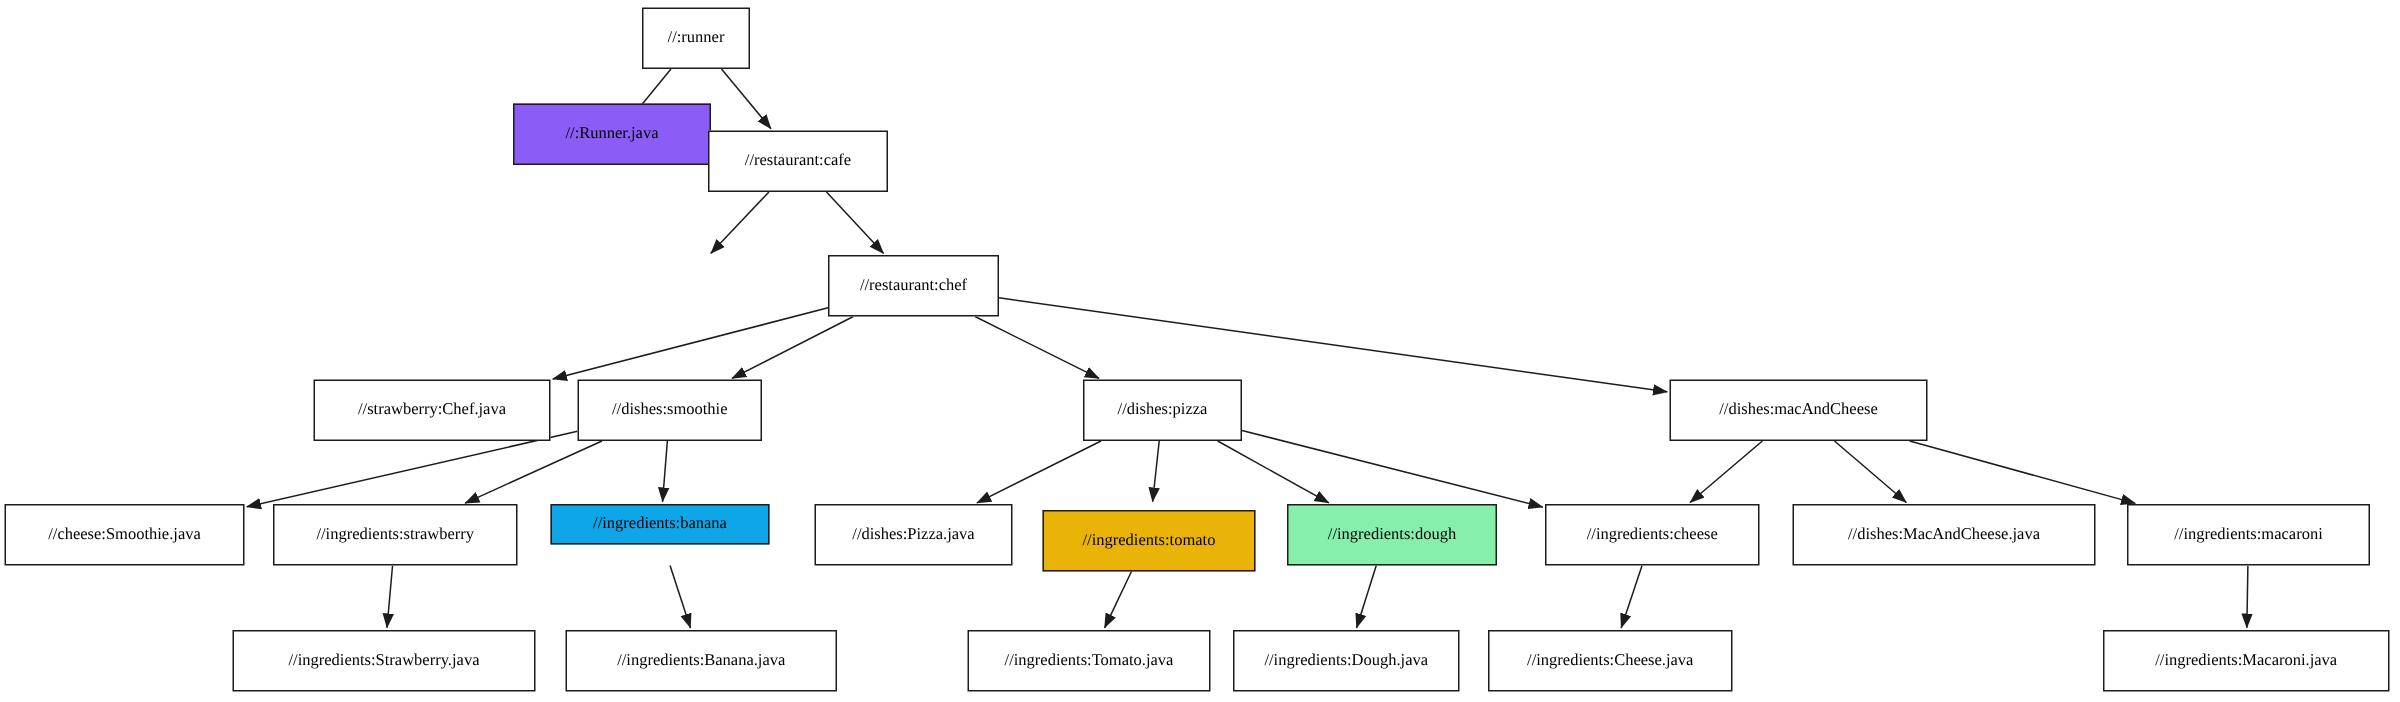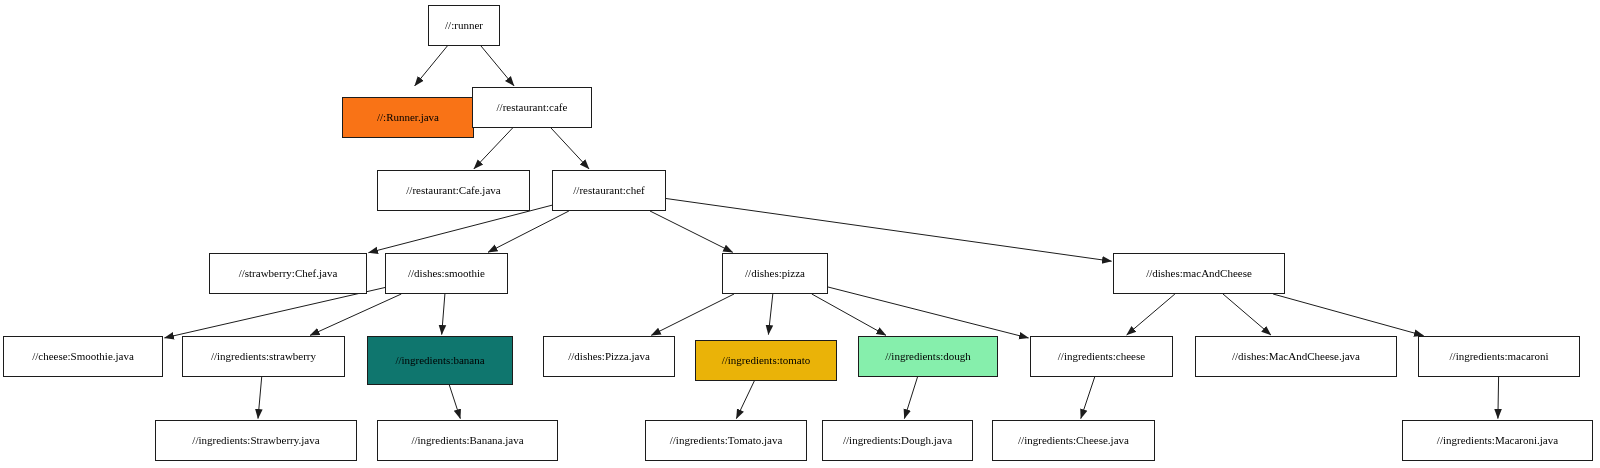--- a/index.html
+++ b/index.html
@@ -71,28 +71,25 @@
         <line x1="756.2" y1="377.0" x2="736.4" y2="418.6" stroke="#1c1c1c" stroke-width="1" marker-end="url(#arrowhead)"></line>
         <line x1="917.5" y1="377.0" x2="904.4" y2="418.6" stroke="#1c1c1c" stroke-width="1" marker-end="url(#arrowhead)"></line>
         <line x1="1094.7" y1="377.0" x2="1080.8" y2="418.6" stroke="#1c1c1c" stroke-width="1" marker-end="url(#arrowhead)"></line>
         <line x1="1498.6" y1="377.0" x2="1497.9" y2="418.5" stroke="#1c1c1c" stroke-width="1" marker-end="url(#arrowhead)"></line>
       </g>
   </svg>
 
 <div class="node" style="left: 428px; top: 5px; width: 72px; height: 41px; background: rgb(255, 255, 255); border-color: rgb(28, 28, 28); color: rgb(0, 0, 0);">
       <span>//:runner</span>
     </div>
-    <div class="node" style="left: 342px; top: 97px; width: 132px; height: 41px; background: #f97316; border-color: rgb(28, 28, 28); color: rgb(0, 0, 0);">
+    <div class="node" style="left: 342px; top: 69px; width: 132px; height: 41px; background: #8b5cf6; border-color: rgb(28, 28, 28); color: rgb(0, 0, 0);">
       <span>//:Runner.java</span>
     </div>
     <div class="node" style="left: 472px; top: 87px; width: 120px; height: 41px; background: rgb(255, 255, 255); border-color: rgb(28, 28, 28); color: rgb(0, 0, 0);">
       <span>//restaurant:cafe</span>
-    </div>
-    <div class="node" style="left: 377px; top: 170px; width: 153px; height: 41px; background: rgb(255, 255, 255); border-color: rgb(28, 28, 28); color: rgb(0, 0, 0);">
-      <span>//restaurant:Cafe.java</span>
     </div>
     <div class="node" style="left: 552px; top: 170px; width: 114px; height: 41px; background: rgb(255, 255, 255); border-color: rgb(28, 28, 28); color: rgb(0, 0, 0);">
       <span>//restaurant:chef</span>
     </div>
     <div class="node" style="left: 209px; top: 253px; width: 158px; height: 41px; background: rgb(255, 255, 255); border-color: rgb(28, 28, 28); color: rgb(0, 0, 0);">
       <span>//strawberry:Chef.java</span>
     </div>
     <div class="node" style="left: 385px; top: 253px; width: 123px; height: 41px; background: rgb(255, 255, 255); border-color: rgb(28, 28, 28); color: rgb(0, 0, 0);">
       <span>//dishes:smoothie</span>
     </div>
@@ -101,21 +98,21 @@
     </div>
     <div class="node" style="left: 722px; top: 253px; width: 106px; height: 41px; background: rgb(255, 255, 255); border-color: rgb(28, 28, 28); color: rgb(0, 0, 0);">
       <span>//dishes:pizza</span>
     </div>
     <div class="node" style="left: 3px; top: 336px; width: 160px; height: 41px; background: rgb(255, 255, 255); border-color: rgb(28, 28, 28); color: rgb(0, 0, 0);">
       <span>//cheese:Smoothie.java</span>
     </div>
     <div class="node" style="left: 182px; top: 336px; width: 163px; height: 41px; background: rgb(255, 255, 255); border-color: rgb(28, 28, 28); color: rgb(0, 0, 0);">
       <span>//ingredients:strawberry</span>
     </div>
-    <div class="node" style="left: 367px; top: 336px; width: 146px; height: 49px; background: #0f766e; border-color: rgb(28, 28, 28); color: rgb(0, 0, 0);">
+    <div class="node" style="left: 367px; top: 336px; width: 146px; height: 27px; background: #0ea5e9; border-color: rgb(28, 28, 28); color: rgb(0, 0, 0);">
       <span>//ingredients:banana</span>
     </div>
     <div class="node" style="left: 543px; top: 336px; width: 132px; height: 41px; background: rgb(255, 255, 255); border-color: rgb(28, 28, 28); color: rgb(0, 0, 0);">
       <span>//dishes:Pizza.java</span>
     </div>
     <div class="node" style="left: 695px; top: 340px; width: 142px; height: 41px; background: #eab308; border-color: rgb(28, 28, 28); color: rgb(0, 0, 0);">
       <span>//ingredients:tomato</span>
     </div>
     <div class="node" style="left: 858px; top: 336px; width: 140px; height: 41px; background: #86efac; border-color: rgb(28, 28, 28); color: rgb(0, 0, 0);">
       <span>//ingredients:dough</span>

